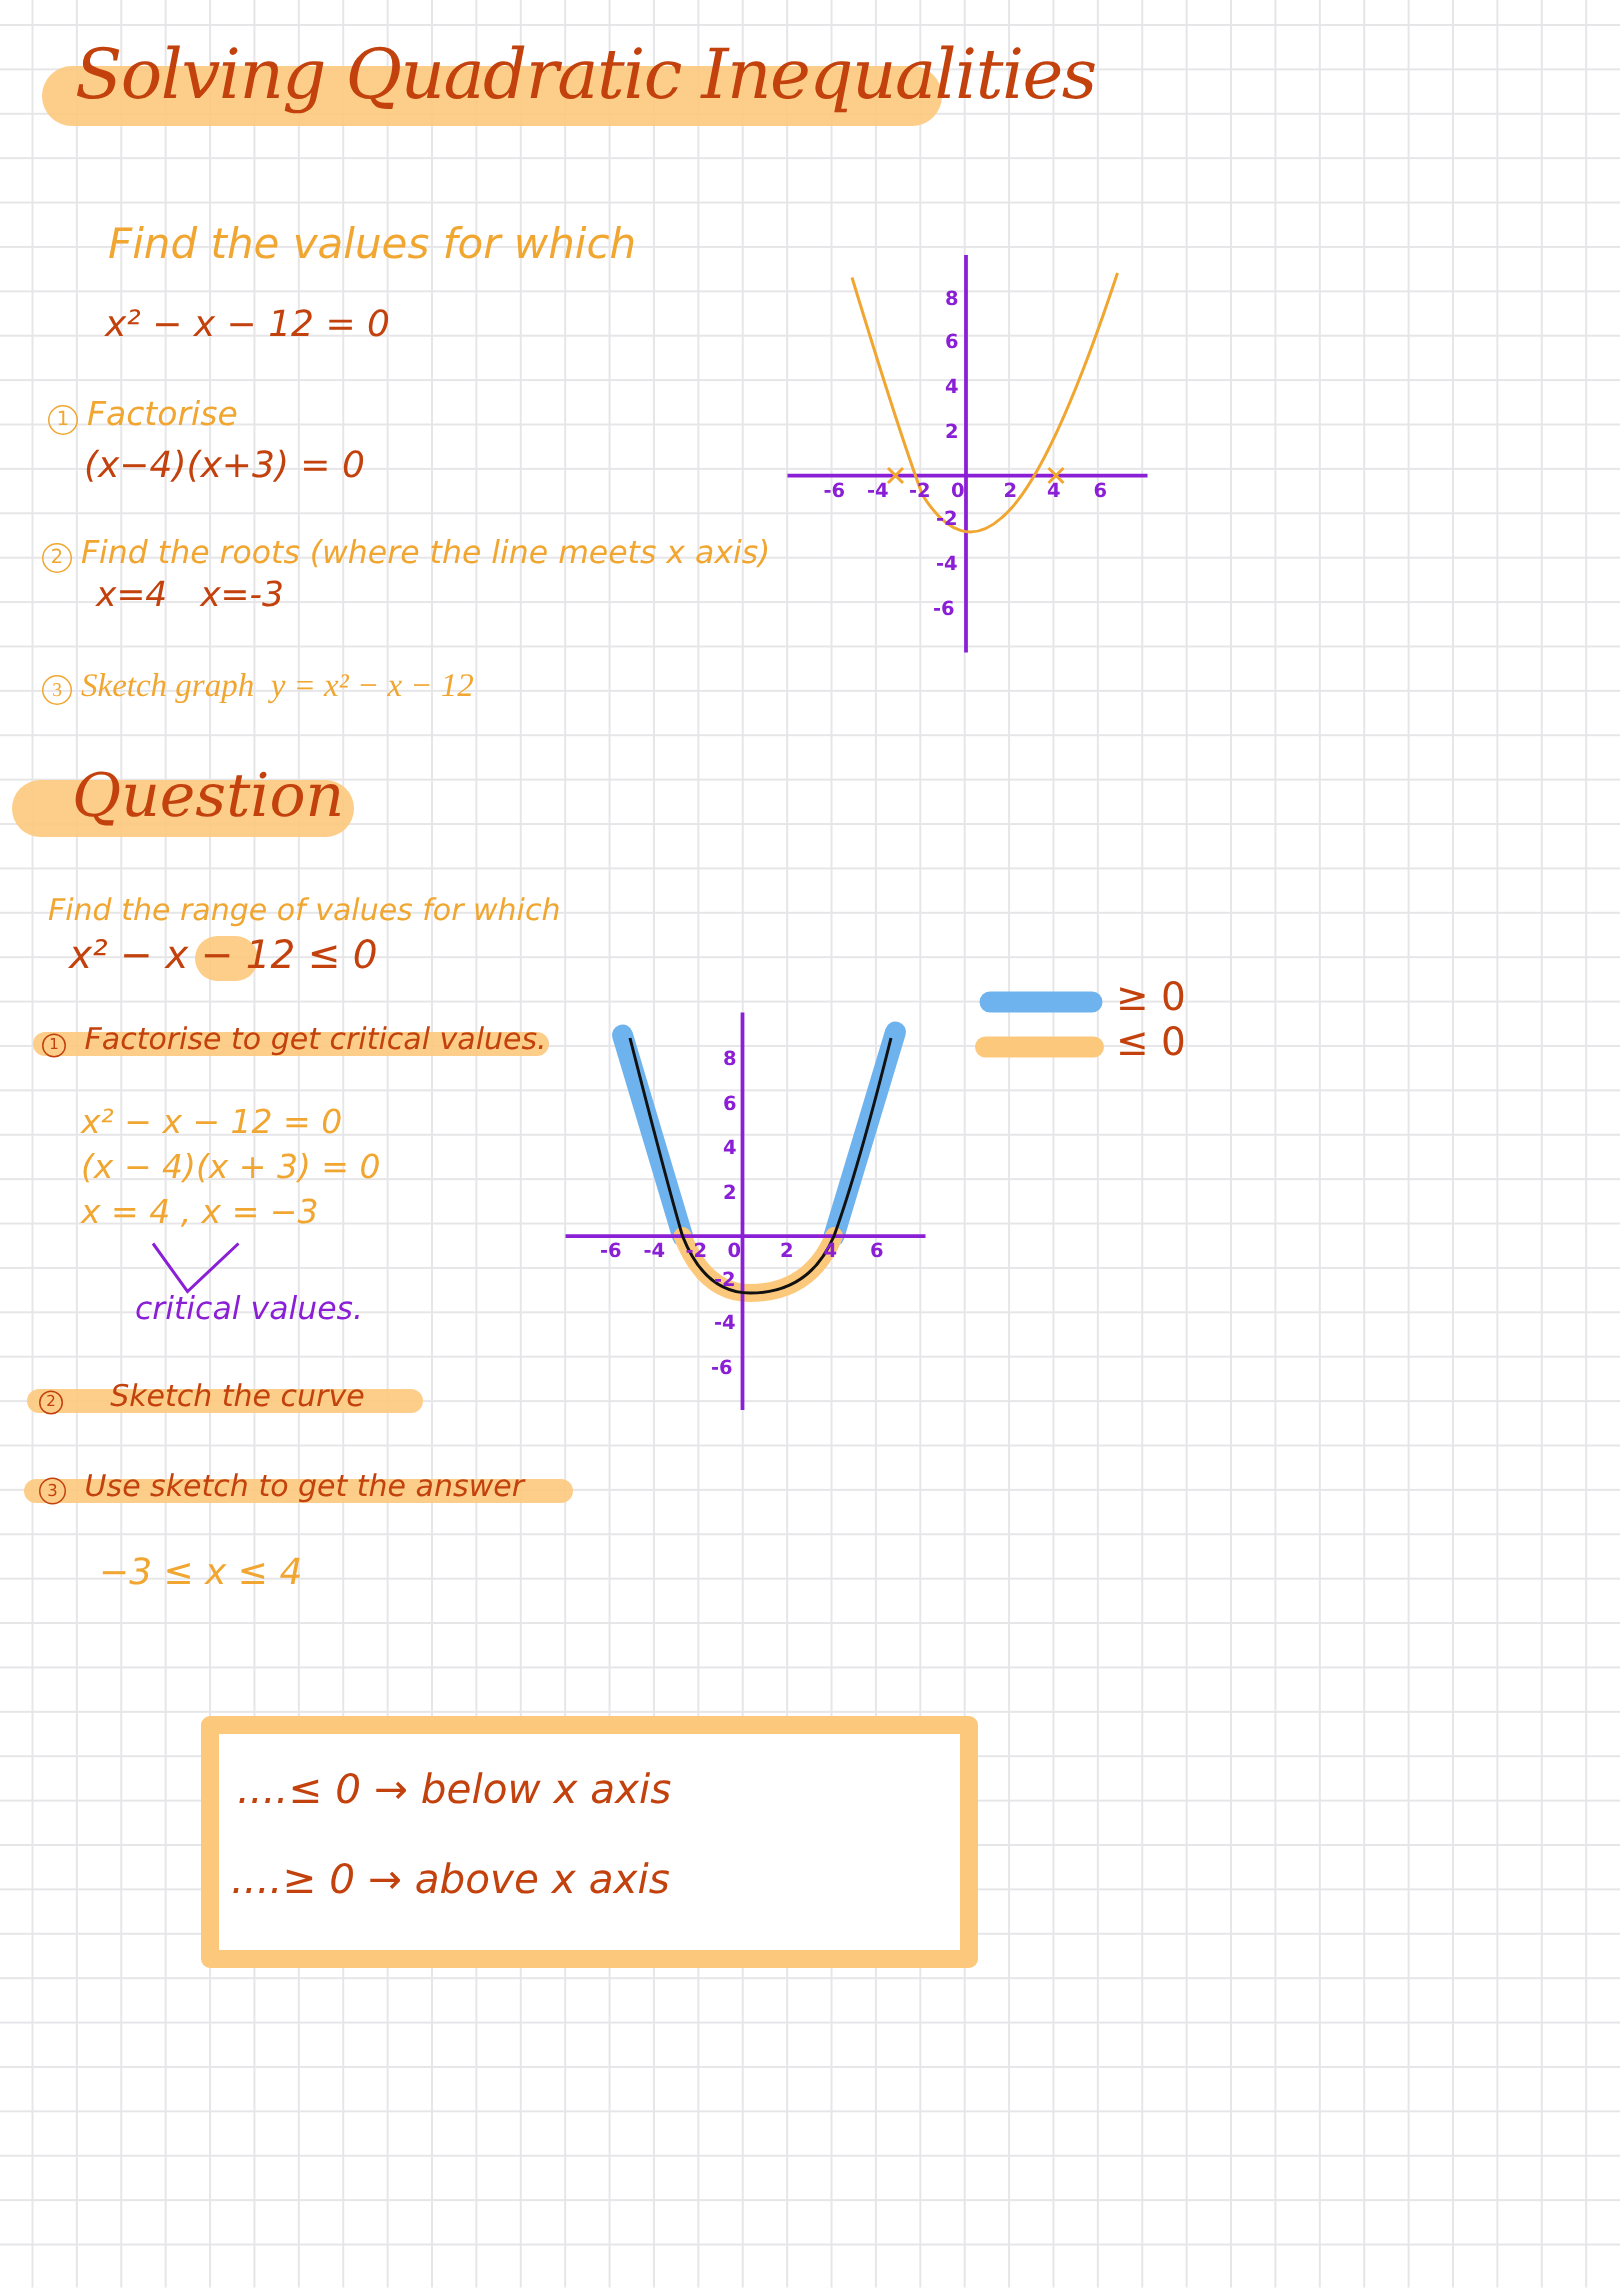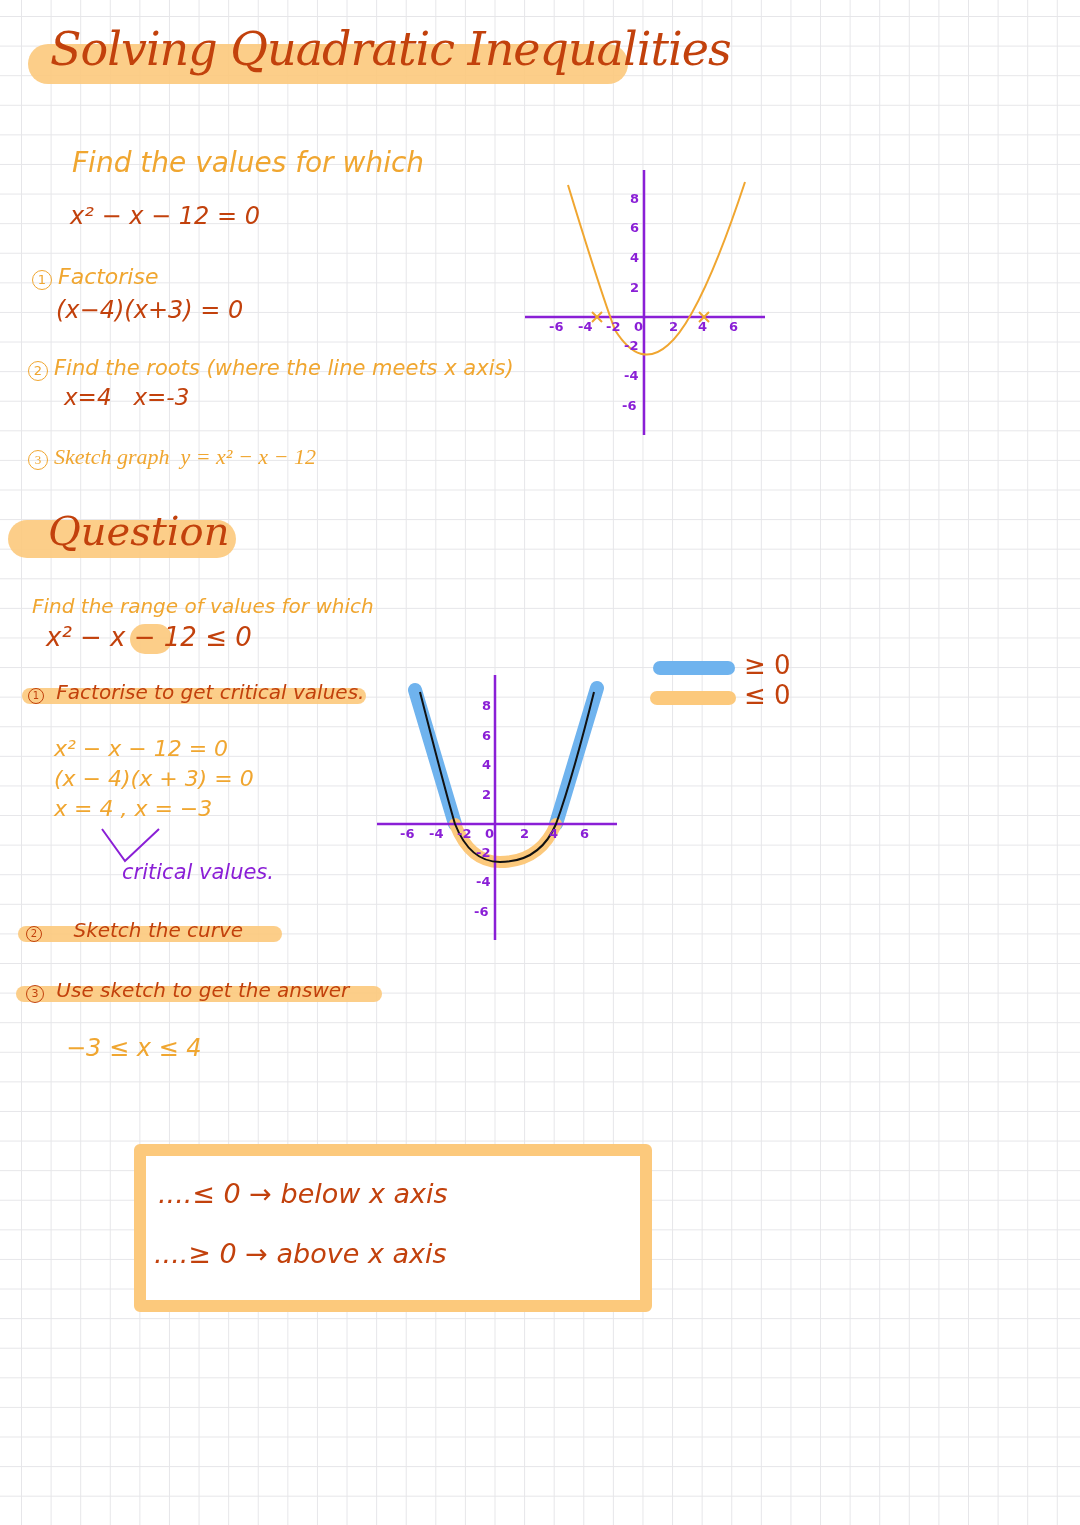--- a/index.html
+++ b/index.html
@@ -83,21 +83,21 @@
 <div class="abs hand ink" style="left:28px;top:680px;font-size:20px;">
   <span class="circnum" style="width:14px;height:14px;line-height:14px;font-size:10px;">1</span>&nbsp;<span>Factorise to get critical values.</span>
 </div>
 
 <div class="abs hand orange" style="left:54px;top:736px;font-size:22px;">x² − x − 12 = 0</div>
 <div class="abs hand orange" style="left:54px;top:766px;font-size:22px;">(x − 4)(x + 3) = 0</div>
 <div class="abs hand orange" style="left:54px;top:796px;font-size:22px;font-style:italic;">x = 4 , x = −3</div>
 <svg class="graph" style="left:95px;top:825px;" width="70" height="40">
   <path d="M7,4 L30,36 L64,4" fill="none" stroke="#8a1fd6" stroke-width="2"></path>
 </svg>
-<div class="abs hand purple" style="left:90px;top:860px;font-size:21px;margin-left:32px;">critical values.</div>
+<div class="abs hand purple" style="left:90px;top:860px;font-size:21px;">critical values.</div>
 
 <div class="hl" style="left:18px;top:926px;width:264px;height:16px;"></div>
 <div class="abs hand ink" style="left:26px;top:918px;font-size:20px;">
   <span class="circnum" style="width:14px;height:14px;line-height:14px;font-size:10px;">2</span>&nbsp;&nbsp;&nbsp;&nbsp;<span>Sketch the curve</span>
 </div>
 
 <div class="hl" style="left:16px;top:986px;width:366px;height:16px;"></div>
 <div class="abs hand ink" style="left:26px;top:978px;font-size:20px;">
   <span class="circnum" style="width:16px;height:16px;line-height:16px;font-size:11px;">3</span>&nbsp;<span>Use sketch to get the answer</span>
 </div>

